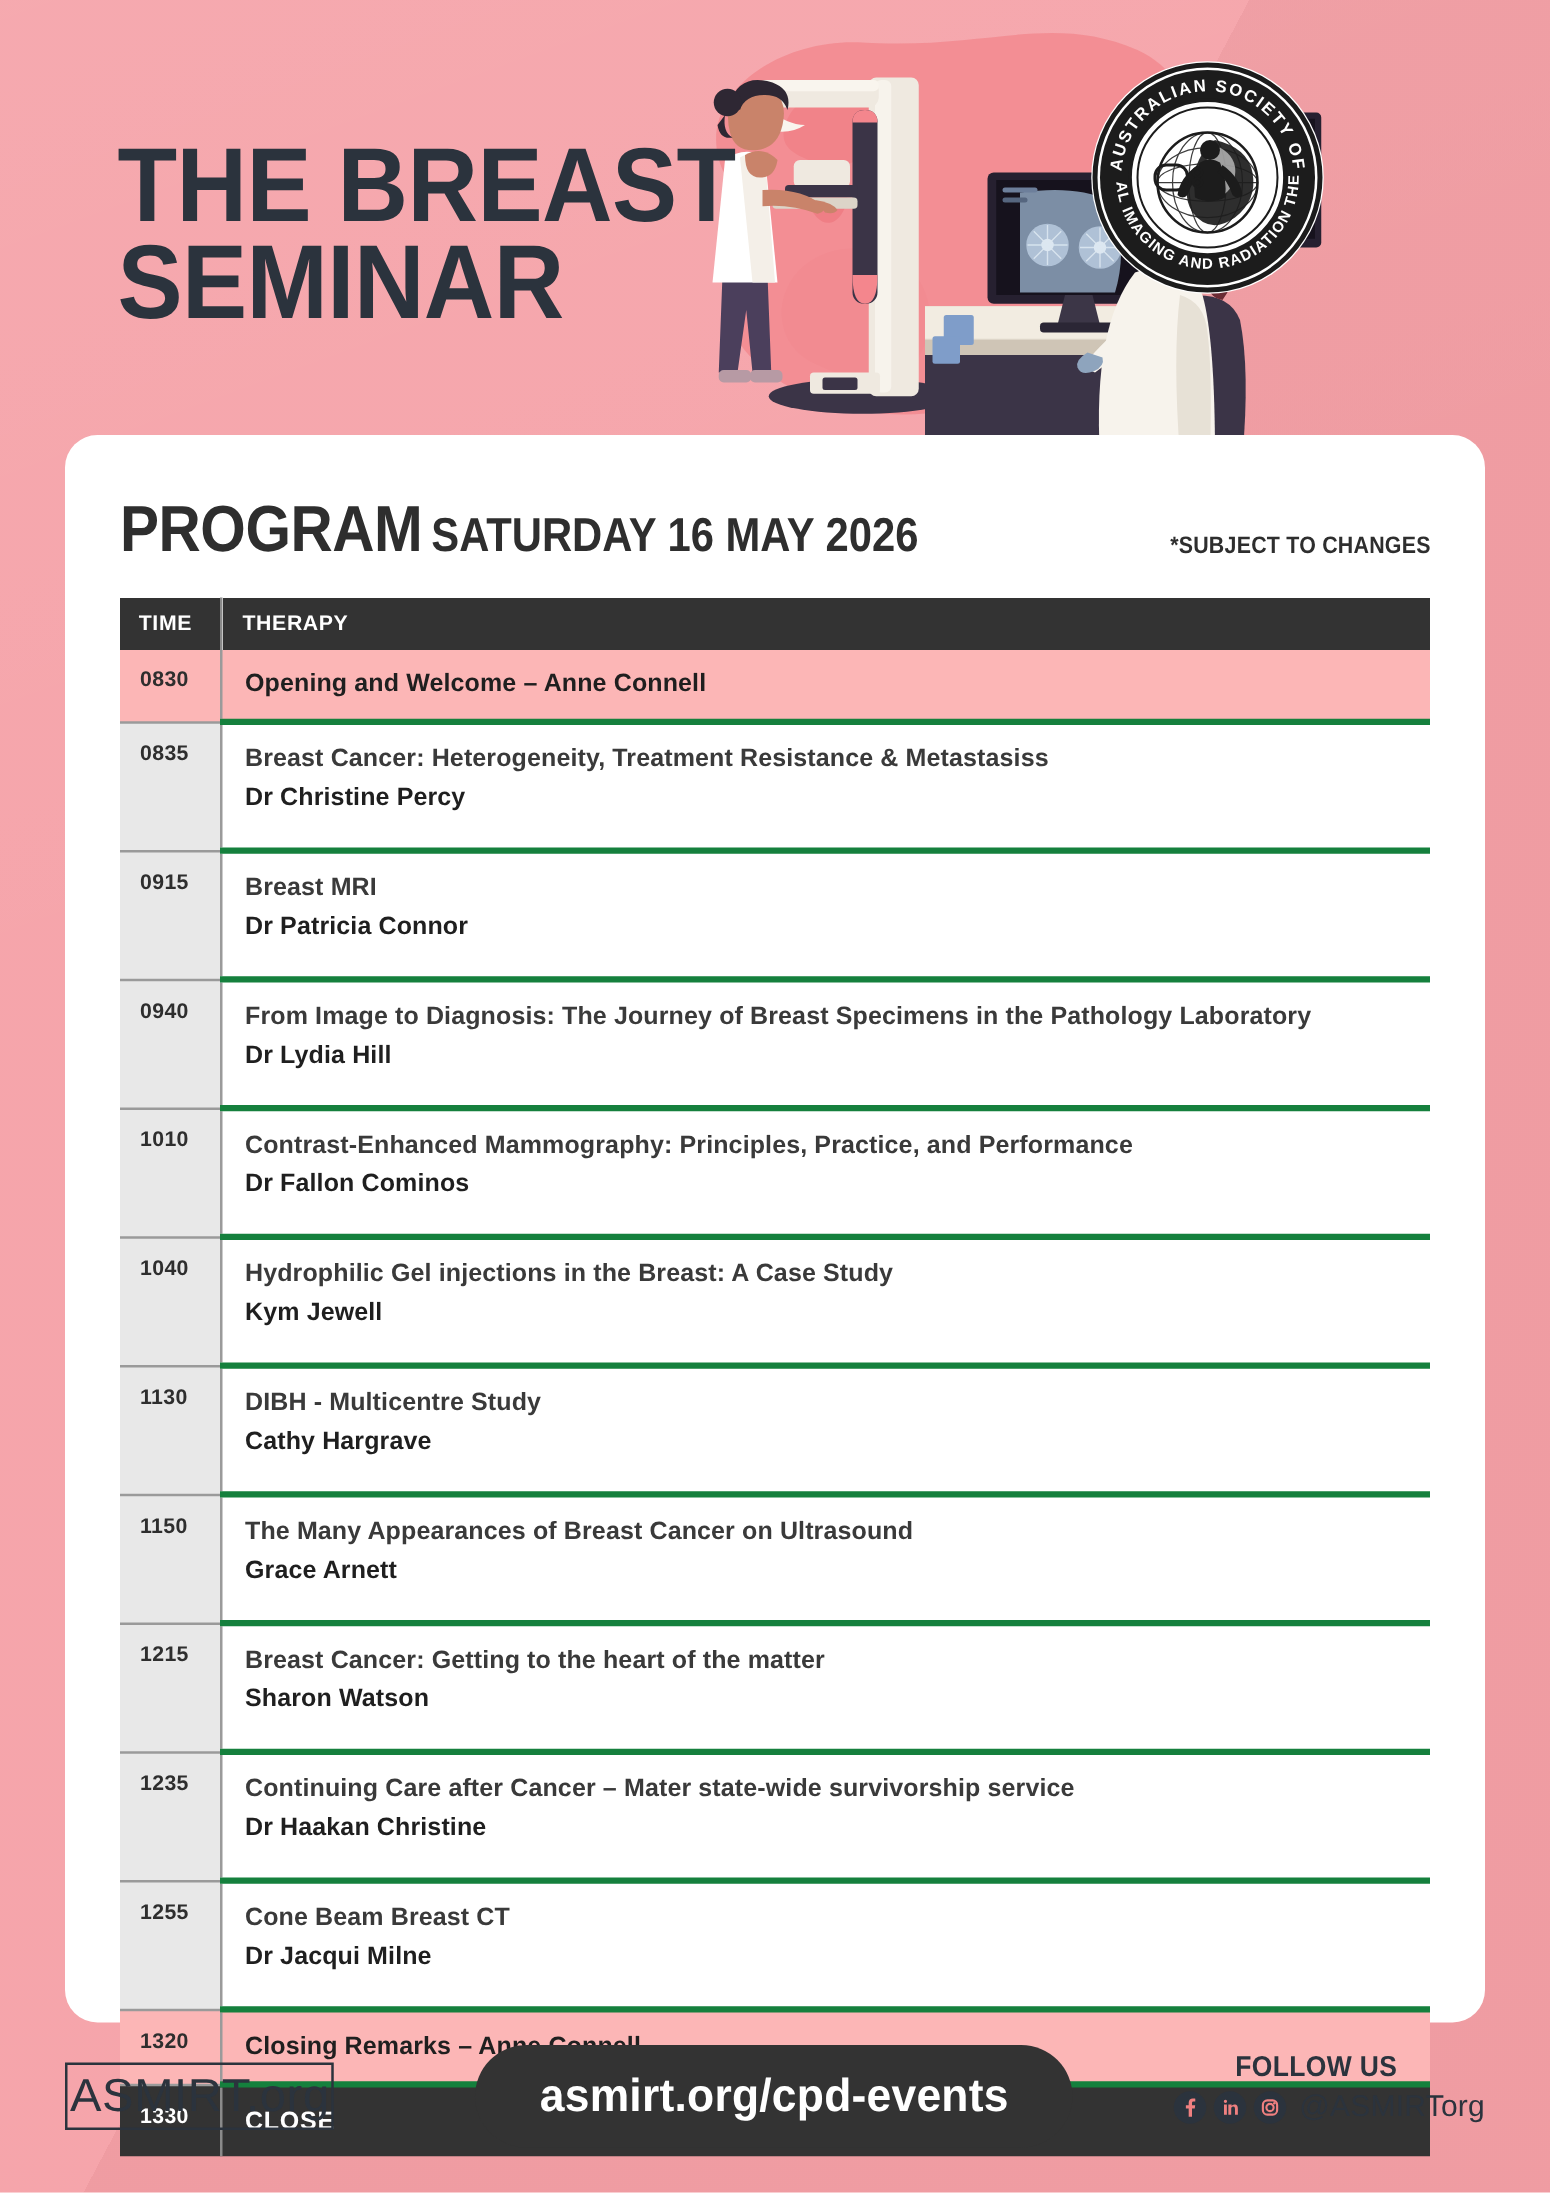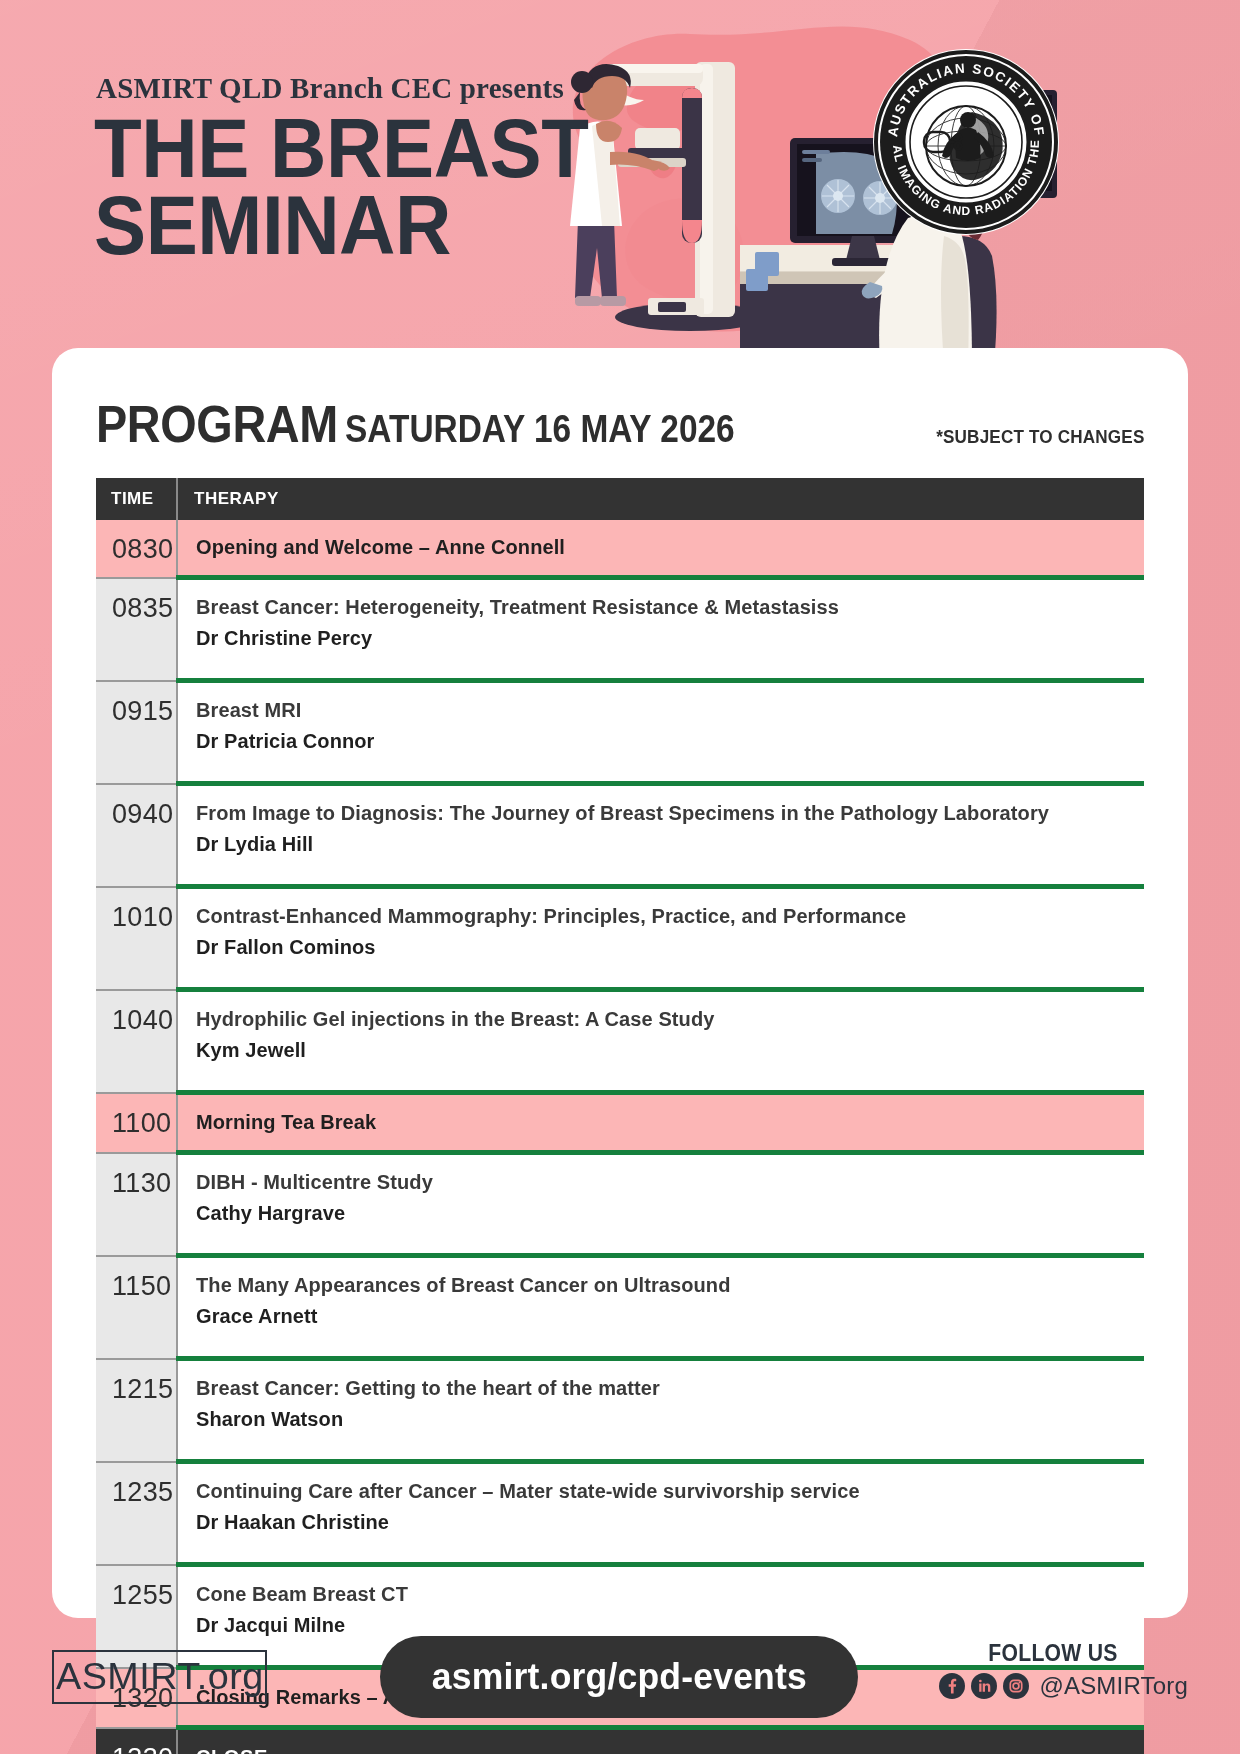--- a/index.html
+++ b/index.html
@@ -129,22 +129,22 @@
     margin-top: 28px;
   }
   .thead-row th.th-time { padding-left: 15px; border-right: 2px solid #8a8a8a; }
   .thead-row th.th-sess { padding-left: 16px; }
 
   td.tcell {
     background: #e8e8e8;
     border-right: 2px solid #9a9a9a;
     border-bottom: 2px solid #9a9a9a;
     font-family: "Liberation Sans Narrow", "Liberation Sans", sans-serif;
-    font-weight: 400;
-    font-size: 27px;
+    font-weight: 700;
+    font-size: 17px;
     color: #2e2e2e;
     padding: 14px 0 0 16px;
     letter-spacing: 0.3px;
   }
   td.scell {
     background: #ffffff;
     border-bottom: 5px solid #15803d;
     padding: 14px 0 26px 18px;
   }
   .s-title {
@@ -362,21 +362,20 @@
 
       <path d="M354 168 q-6 -44 34 -48 q42 -4 44 36 q2 26 -10 34 q4 -34 -16 -42 q-22 -8 -34 6 q-10 10 -6 22 q-10 -2 -12 -8 z" fill="#6b2b34"></path>
       <path d="M424 160 q20 4 22 26 q2 22 -8 34 q-12 -2 -14 -18 q14 -16 0 -42 z" fill="#6b2b34"></path>
 
       <circle cx="372" cy="168" r="2.4" fill="#2e2733"></circle>
 
       <path d="M362 180 q6 5 12 1" stroke="#2e2733" stroke-width="1.6" fill="none" stroke-linecap="round"></path>
     </g>
   </svg>
 
-  <div class="kicker">ASMIRT QLD Branch CEC presents</div>
   <div class="bigtitle">THE BREAST
 SEMINAR</div>
 
   <svg class="logo-badge" viewBox="0 0 188 188">
     <defs>
       <path id="arcTop" d="M 25 94 A 69 69 0 0 1 163 94"></path>
       <path id="arcBot" d="M 21 94 A 73 73 0 0 0 167 94"></path>
     </defs>
     <circle cx="94" cy="94" r="93" fill="#ffffff"></circle>
     <circle cx="94" cy="94" r="90" fill="none" stroke="#1c1c1c" stroke-width="4"></circle>
@@ -474,26 +473,20 @@
           <td class="scell">
             <div class="s-title">Contrast-Enhanced Mammography: Principles, Practice, and Performance</div>
             <div class="s-speaker">Dr Fallon Cominos</div>
           </td>
         </tr>
         <tr>
           <td class="tcell">1040</td>
           <td class="scell">
             <div class="s-title">Hydrophilic Gel injections in the Breast: A Case Study</div>
             <div class="s-speaker">Kym Jewell</div>
-          </td>
-        </tr>
-        <tr class="hl">
-          <td class="tcell">1100</td>
-          <td class="scell">
-            <div class="s-title">Morning Tea Break</div>
           </td>
         </tr>
         <tr>
           <td class="tcell">1130</td>
           <td class="scell">
             <div class="s-title">DIBH - Multicentre Study</div>
             <div class="s-speaker">Cathy Hargrave</div>
           </td>
         </tr>
         <tr>

